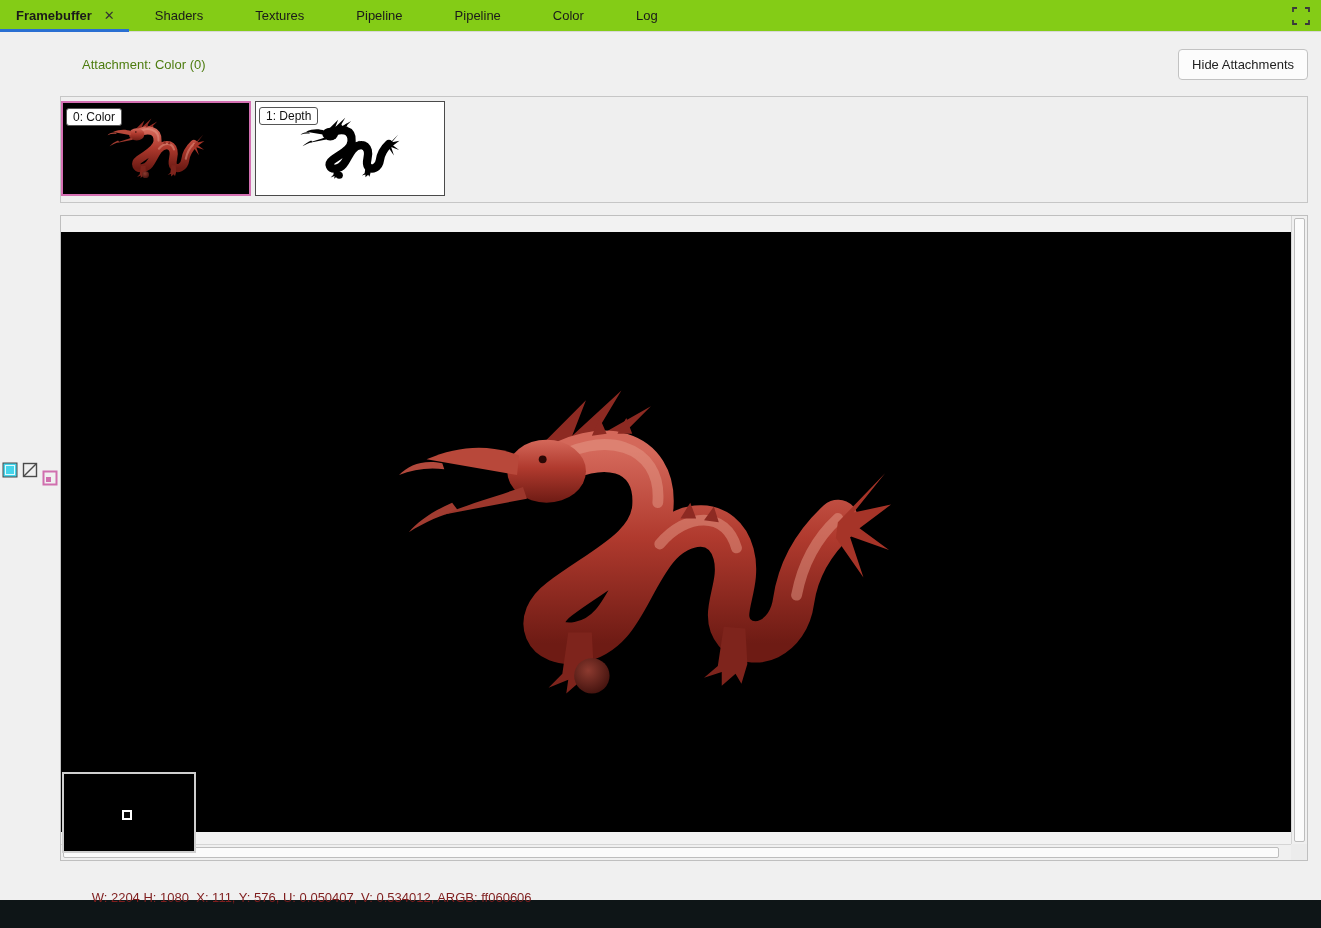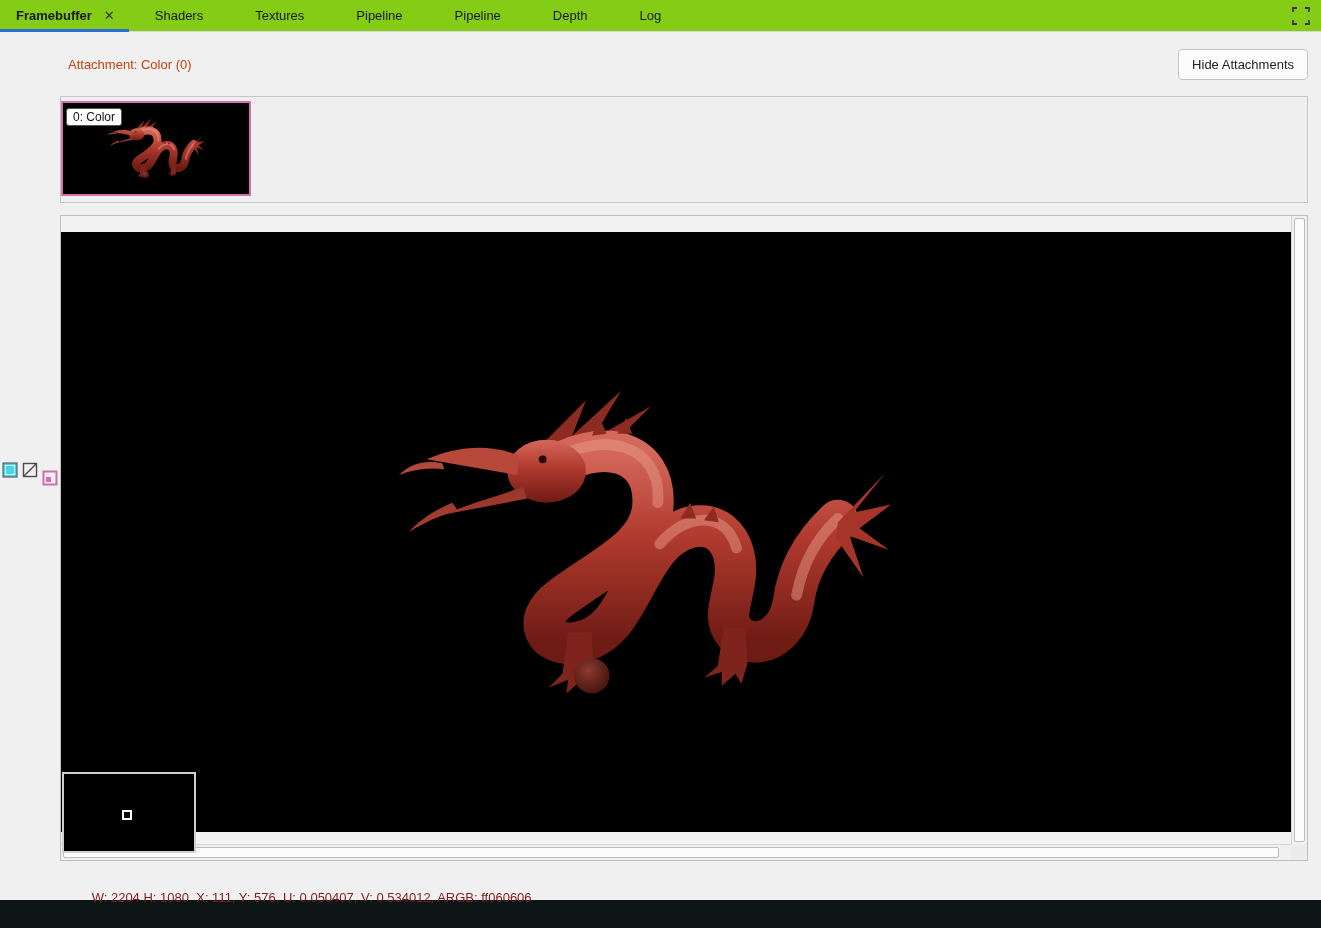--- a/index.html
+++ b/index.html
@@ -19,21 +19,21 @@
   
   .appbody{display:flex;height:868px;}
   .toolbar{width:50px;padding-top:14px;display:flex;flex-direction:row;align-items:center;box-sizing:border-box;text-align:center;}
   .tool{width:20px;height:20px;margin-bottom:7px;flex:none;}
   .tool.grp{margin-top:16px;}
   .tool svg{width:20px;height:20px;display:block;}
   .tool-1to1{border:1px solid #5a5a5a;box-sizing:border-box;font-size:9px;font-weight:bold;color:#2b2b2b;display:flex;align-items:center;justify-content:center;background:#fdfdfd;}
   .main{flex:1;padding-left:10px;padding-right:13px;box-sizing:border-box;}
   
   .attach-header{margin-top:16px;height:33px;display:flex;align-items:center;}
-  .attach-label{font-size:13px;color:#c2410c;margin-left:8px;}
+  .attach-label{font-size:13px;color:#4d7c0f;margin-left:22px;}
   .hide-btn{margin-left:auto;font-size:13px;color:#222;background:#fcfcfc;border:1px solid #c2c2c2;border-radius:4px;padding:7px 13px;font-family:inherit;}
   
   .attach-strip{margin-top:15px;height:107px;border:1px solid #c6c6c6;background:#efefef;display:flex;align-items:flex-start;padding:4px 0 0 0;box-sizing:border-box;gap:4px;}
   .thumb{position:relative;width:190px;height:95px;box-sizing:border-box;}
   .thumb.color{background:#000;border:2px solid #d46fb2;}
   .thumb.depth{background:#ffffff;border:1px solid #4a4a4a;}
   .thumb svg{position:absolute;left:0;top:0;width:100%;height:100%;}
   .chip{position:absolute;top:5px;left:3px;background:#fff;border:1px solid #555;border-radius:3px;font-size:12px;padding:1px 6px;color:#111;z-index:2;white-space:nowrap;}
   .sil{filter:brightness(0);}
   
@@ -86,21 +86,21 @@
 
 <div class="tabbar">
   <div class="tab active">
     <span>Framebuffer</span>
     <span class="close">✕</span>
   </div>
   <div class="tab">Shaders</div>
   <div class="tab">Textures</div>
   <div class="tab">Pipeline</div>
   <div class="tab">Pipeline</div>
-  <div class="tab">Depth</div>
+  <div class="tab">Color</div>
   <div class="tab">Log</div>
   <div class="expandbtn">
     <svg viewBox="0 0 20 20">
         <path d="M2 6 V2 h4 M14 2 h4 v4 M18 14 v4 h-4 M6 18 H2 v-4" fill="none" stroke="#3a3a3a" stroke-width="1.8"></path>
       </svg>
   </div>
 </div>
 
 <div class="appbody">
 
@@ -188,20 +188,26 @@
       <button class="hide-btn">Hide Attachments</button>
     </div>
 
     <div class="attach-strip">
       <div class="thumb color">
         <span class="chip">0: Color</span>
         <svg viewBox="-120 -70 740 470" preserveAspectRatio="xMidYMid meet">
             <use href="#dragon-art" xlink:href="#dragon-art"></use>
           </svg>
       </div>
+      <div class="thumb depth">
+        <span class="chip">1: Depth</span>
+        <svg class="sil" viewBox="-120 -70 740 470" preserveAspectRatio="xMidYMid meet">
+            <use href="#dragon-art" xlink:href="#dragon-art"></use>
+          </svg>
+      </div>
     </div>
 
     <div class="viewport">
       <div class="render">
         <svg class="dragon" viewBox="0 0 500 330">
             <use href="#dragon-art" xlink:href="#dragon-art"></use>
           </svg>
       </div>
       <div class="vscroll">
         <div class="vthumb"></div>

